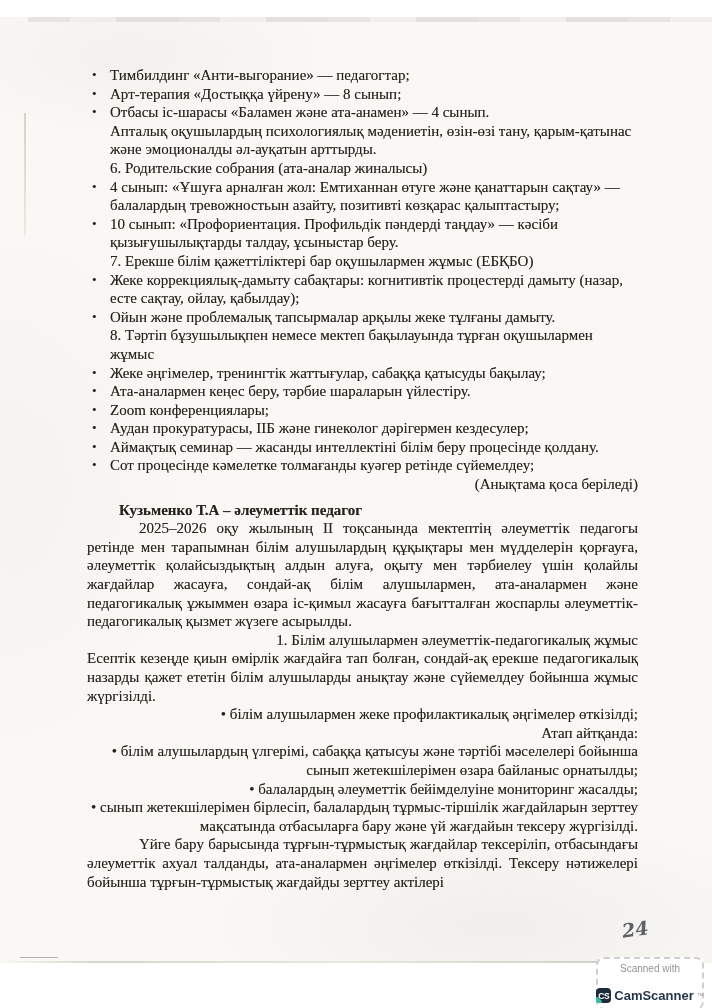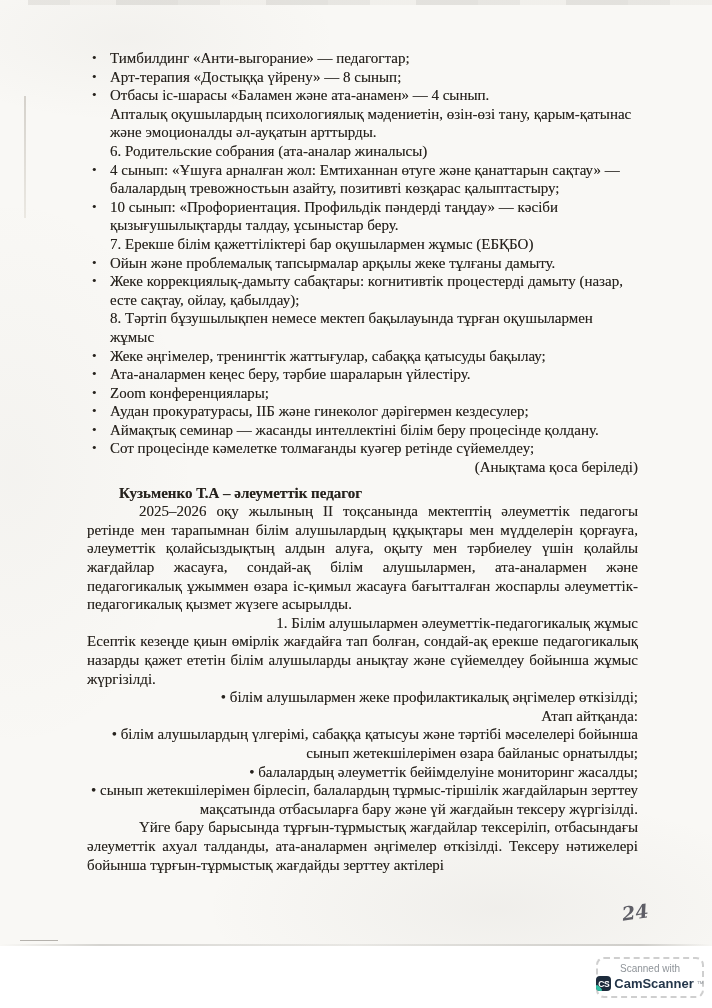--- a/index.html
+++ b/index.html
@@ -2,21 +2,21 @@
 <html><head>
 <meta charset="utf-8">
 <style>
   html,body{margin:0;padding:0;}
   body{
     width:712px;height:1008px;position:relative;background:#ffffff;
     font-family:"Liberation Serif","DejaVu Serif",serif;overflow:hidden;
   }
   
   .paper{
-    position:absolute;left:0;top:0;width:712px;height:946px;
+    position:absolute;left:0;top:17px;width:712px;height:946px;
     background:#f9f8f5;
     background-image:
       radial-gradient(ellipse 300px 120px at 18% 4%, rgba(120,115,105,.05), transparent 70%),
       radial-gradient(ellipse 420px 160px at 70% 96%, rgba(120,115,105,.07), transparent 70%),
       radial-gradient(ellipse 260px 400px at 2% 50%, rgba(120,115,105,.04), transparent 70%);
   }
   
   .top-edge{
     position:absolute;top:0;left:28px;right:0;height:5px;opacity:.55;
     background:repeating-linear-gradient(90deg,#d9d7d2 0 42px,#eae8e3 42px 88px,#d1cfca 88px 150px);
@@ -53,21 +53,21 @@
     font-size:19px;color:#45454f;transform:rotate(-8deg);opacity:.85;
   }
   
   .badge{
     position:absolute;left:596px;top:957px;width:108px;box-sizing:border-box;
     border:2px dashed #cfcfcf;border-radius:8px;background:#ffffff;
     padding:4px 5px 5px;text-align:center;
     font-family:"Liberation Sans",sans-serif;
   }
   .badge-top{font-size:10px;color:#8f9499;}
-  .badge-bottom{display:flex;align-items:center;justify-content:center;gap:3px;margin-top:2px;}
+  .badge-bottom{display:flex;align-items:center;justify-content:center;gap:3px;margin-top:14px;}
   .cs-icon{
     position:relative;width:15px;height:15px;border-radius:4px;background:#1d2b3c;
     color:#ffffff;font-size:8.5px;font-weight:bold;letter-spacing:-.3px;
     display:flex;align-items:center;justify-content:center;flex:0 0 auto;overflow:hidden;
   }
   .cs-icon::after{
     content:"";position:absolute;left:-3px;bottom:-3px;width:8px;height:8px;
     background:#35d0b0;border-radius:2px;transform:rotate(45deg);opacity:.9;
   }
   .badge-name{font-size:13px;font-weight:bold;color:#24364a;white-space:nowrap;}
@@ -82,22 +82,22 @@
 
   <div class="content">
     <div class="li">Тимбилдинг «Анти-выгорание» — педагогтар;</div>
     <div class="li">Арт-терапия «Достыққа үйрену» — 8 сынып;</div>
     <div class="li">Отбасы іс-шарасы «Баламен және ата-анамен» — 4 сынып.</div>
     <div class="cont">Апталық оқушылардың психологиялық мәдениетін, өзін-өзі тану, қарым-қатынас және эмоционалды әл-ауқатын арттырды.</div>
     <div class="cont">6. Родительские собрания (ата-аналар жиналысы)</div>
     <div class="li">4 сынып: «Ұшуға арналған жол: Емтиханнан өтуге және қанаттарын сақтау» — балалардың тревожностьын азайту, позитивті көзқарас қалыптастыру;</div>
     <div class="li">10 сынып: «Профориентация. Профильдік пәндерді таңдау» — кәсіби қызығушылықтарды талдау, ұсыныстар беру.</div>
     <div class="cont">7. Ерекше білім қажеттіліктері бар оқушылармен жұмыс (ЕБҚБО)</div>
+    <div class="li">Жеке коррекциялық-дамыту сабақтары: когнитивтік процестерді дамыту (назар, есте сақтау, ойлау, қабылдау);</div>
     <div class="li">Ойын және проблемалық тапсырмалар арқылы жеке тұлғаны дамыту.</div>
-    <div class="li">Жеке коррекциялық-дамыту сабақтары: когнитивтік процестерді дамыту (назар, есте сақтау, ойлау, қабылдау);</div>
     <div class="cont">8. Тәртіп бұзушылықпен немесе мектеп бақылауында тұрған оқушылармен жұмыс</div>
     <div class="li">Жеке әңгімелер, тренингтік жаттығулар, сабаққа қатысуды бақылау;</div>
     <div class="li">Ата-аналармен кеңес беру, тәрбие шараларын үйлестіру.</div>
     <div class="li">Zoom конференциялары;</div>
     <div class="li">Аудан прокуратурасы, ІІБ және гинеколог дәрігермен кездесулер;</div>
     <div class="li">Аймақтық семинар — жасанды интеллектіні білім беру процесінде қолдану.</div>
     <div class="li">Сот процесінде кәмелетке толмағанды куәгер ретінде сүйемелдеу;</div>
     <div class="right">(Анықтама қоса беріледі)</div>
     <div class="h">Кузьменко Т.А – әлеуметтік педагог</div>
     <div class="pi">2025–2026 оқу жылының ІІ тоқсанында мектептің әлеуметтік педагогы ретінде мен тарапымнан білім алушылардың құқықтары мен мүдделерін қорғауға, әлеуметтік қолайсыздықтың алдын алуға, оқыту мен тәрбиелеу үшін қолайлы жағдайлар жасауға, сондай-ақ білім алушылармен, ата-аналармен және педагогикалық ұжыммен өзара іс-қимыл жасауға бағытталған жоспарлы әлеуметтік-педагогикалық қызмет жүзеге асырылды.</div>

